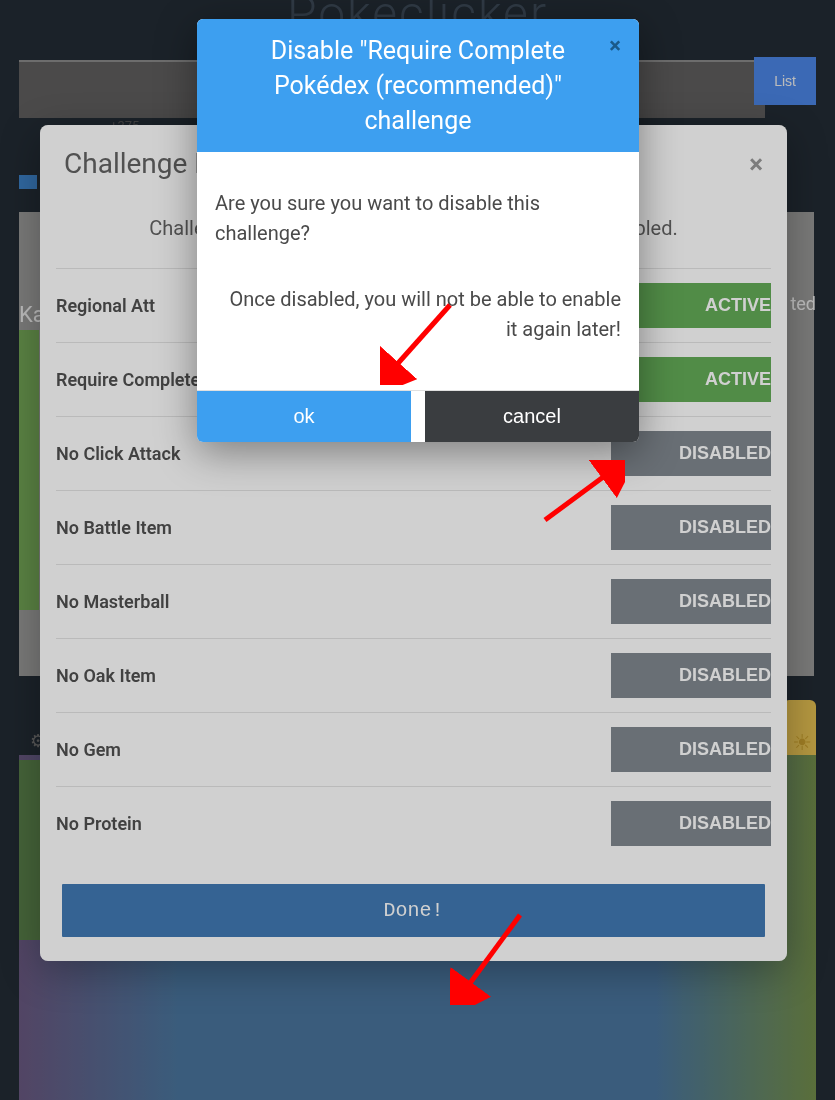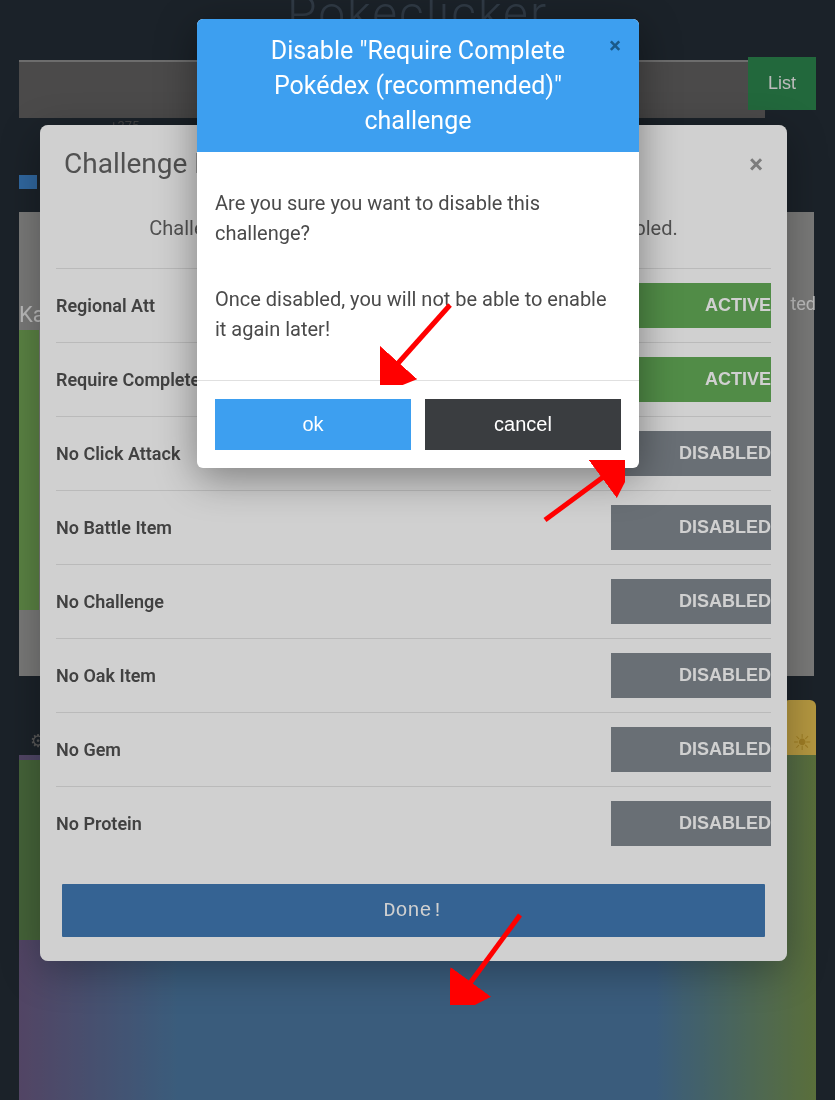--- a/index.html
+++ b/index.html
@@ -21,24 +21,24 @@
       color: #2a3a4a;
       font-size: 48px;
       font-weight: 300;
       letter-spacing: 2px;
     }
     
     .bg-list-btn {
       position: absolute;
       top: 57px;
       right: 19px;
-      background: #15803d;
+      background: #3b82f6;
       color: #fff;
       padding: 16px 20px;
-      font-size: 18px;
+      font-size: 14px;
       border: none;
     }
     
     .bg-bar {
       position: absolute;
       top: 60px;
       left: 19px;
       right: 70px;
       height: 58px;
       background: #535252;
@@ -278,25 +278,24 @@
     }
     
     .confirm-body {
       padding: 36px 18px;
       font-size: 20px;
       color: #4a4a4a;
       line-height: 1.5;
     }
     
     .confirm-body p { margin-bottom: 36px; }
-    .confirm-body p:last-child { margin-bottom: 0; }
+    .confirm-body p:last-child { margin-bottom: 10px; text-align: right; }
     
     .confirm-footer {
       border-top: 1px solid #e0e0e0;
-      padding: 18px;
       display: flex;
       gap: 14px;
     }
     
     .confirm-btn {
       flex: 1;
       padding: 14px 0;
       font-size: 20px;
       color: #fff;
       border: none;
@@ -360,21 +359,21 @@
       <span class="challenge-name">No Click Attack</span>
       <button class="status-btn status-disabled">DISABLED</button>
     </div>
 
     <div class="challenge-row">
       <span class="challenge-name">No Battle Item</span>
       <button class="status-btn status-disabled">DISABLED</button>
     </div>
 
     <div class="challenge-row">
-      <span class="challenge-name">No Challenge</span>
+      <span class="challenge-name">No Masterball</span>
       <button class="status-btn status-disabled">DISABLED</button>
     </div>
 
     <div class="challenge-row">
       <span class="challenge-name">No Oak Item</span>
       <button class="status-btn status-disabled">DISABLED</button>
     </div>
 
     <div class="challenge-row">
       <span class="challenge-name">No Gem</span>

